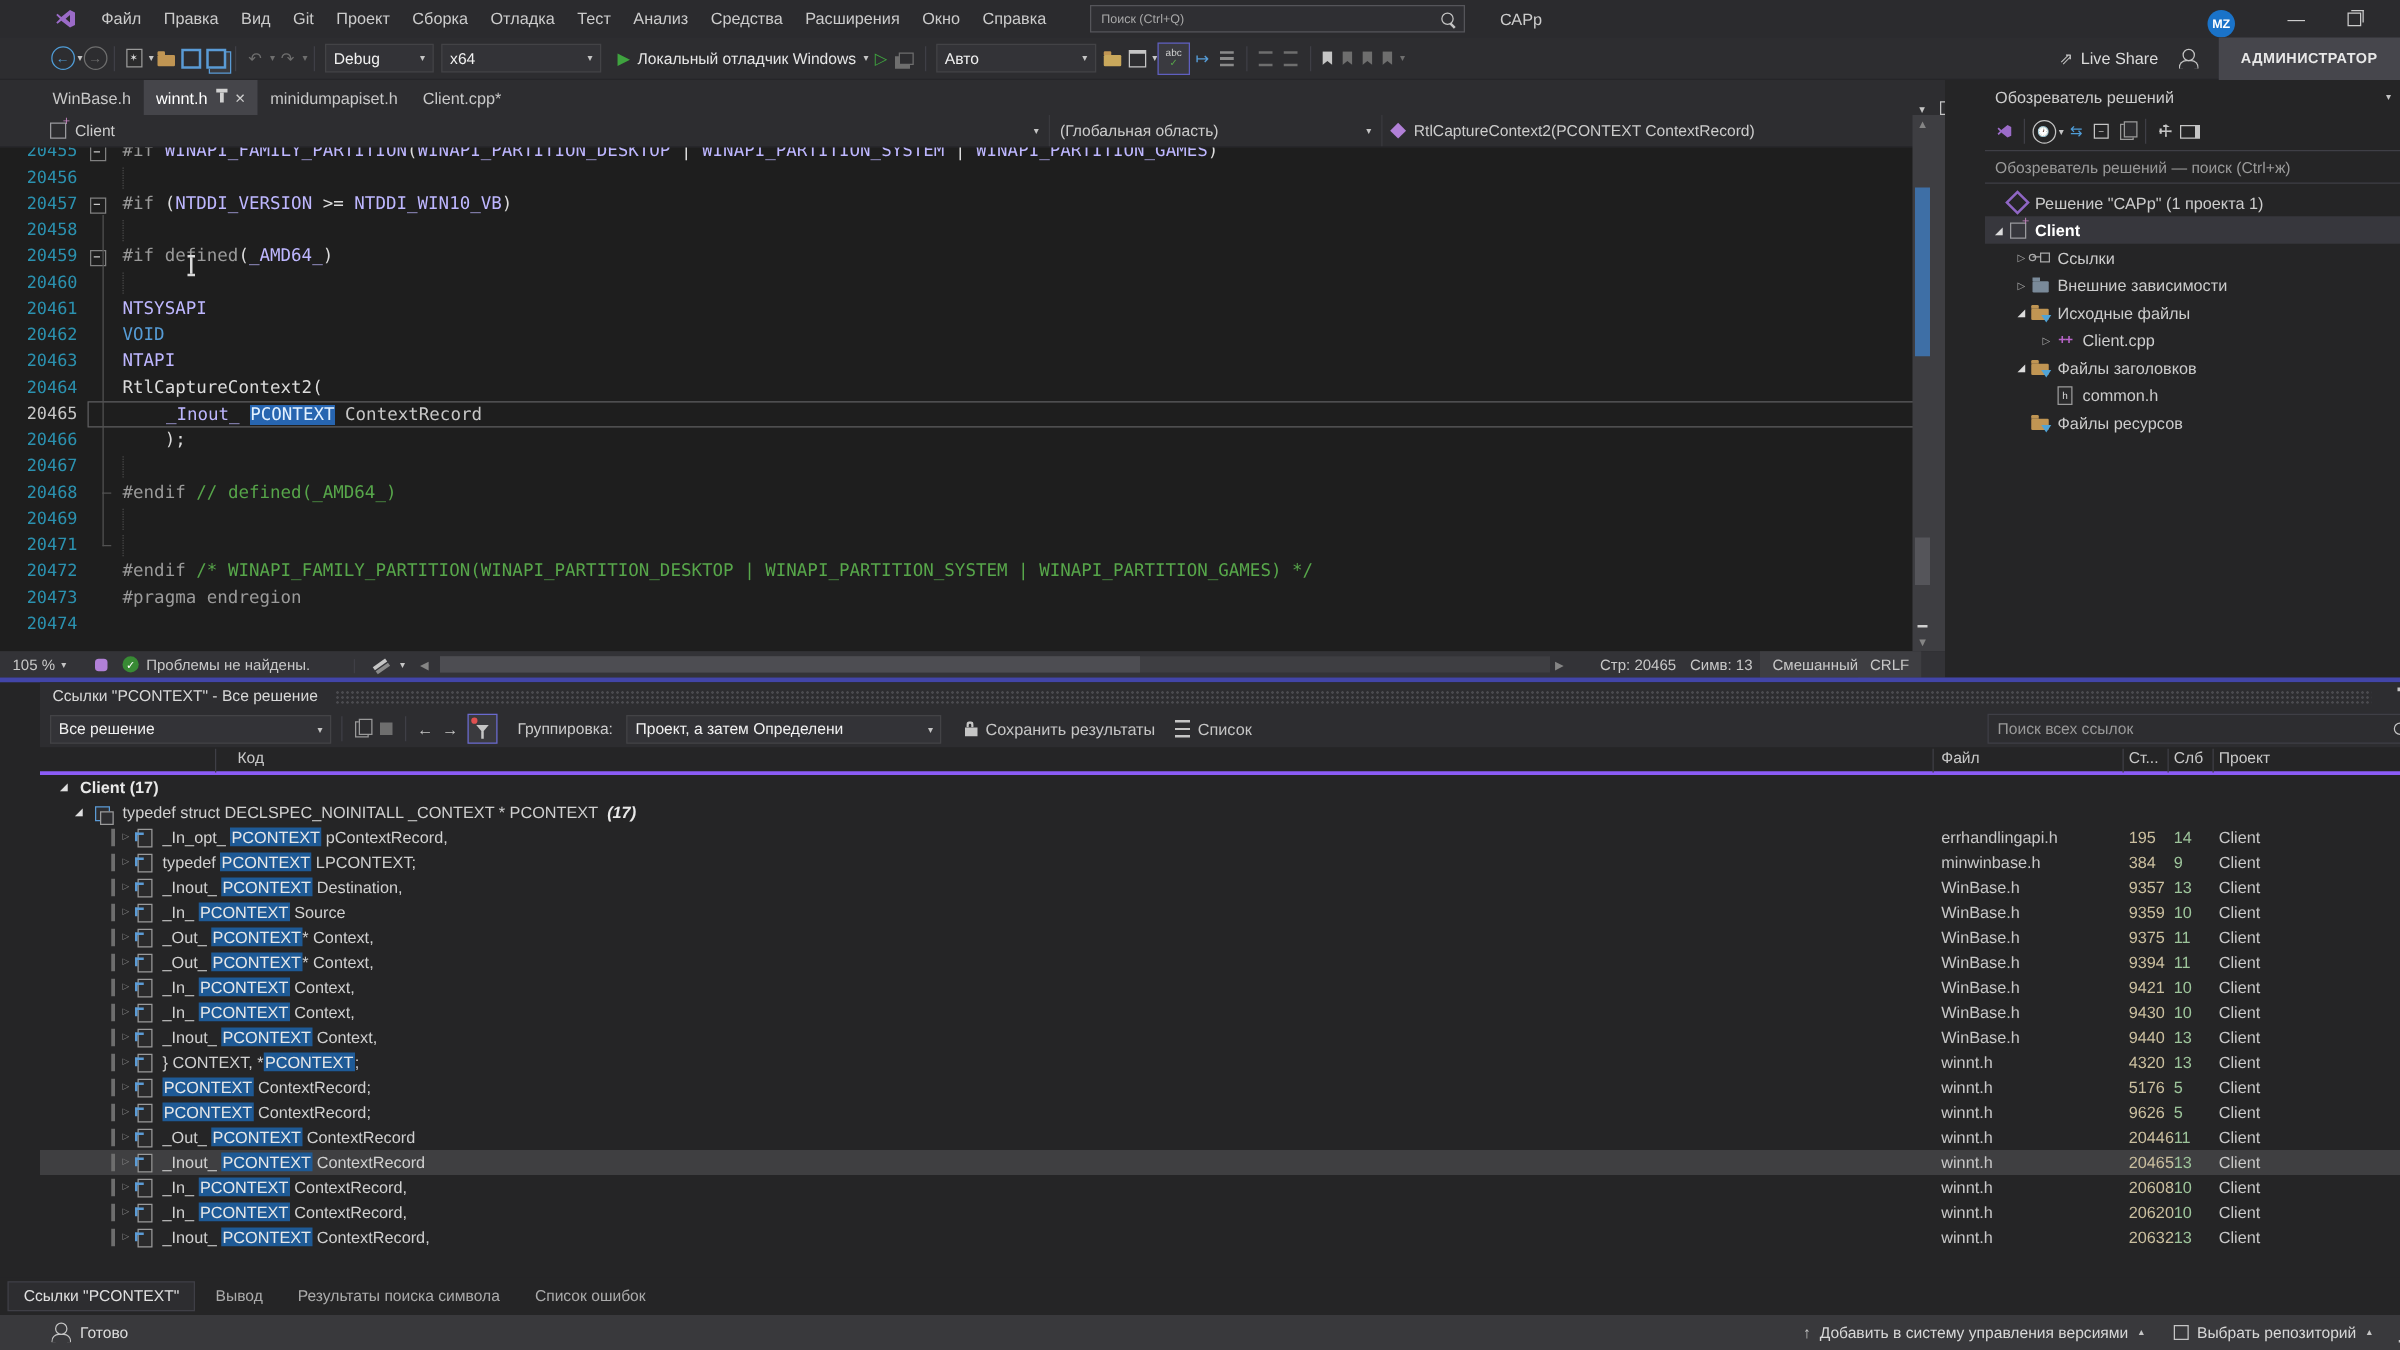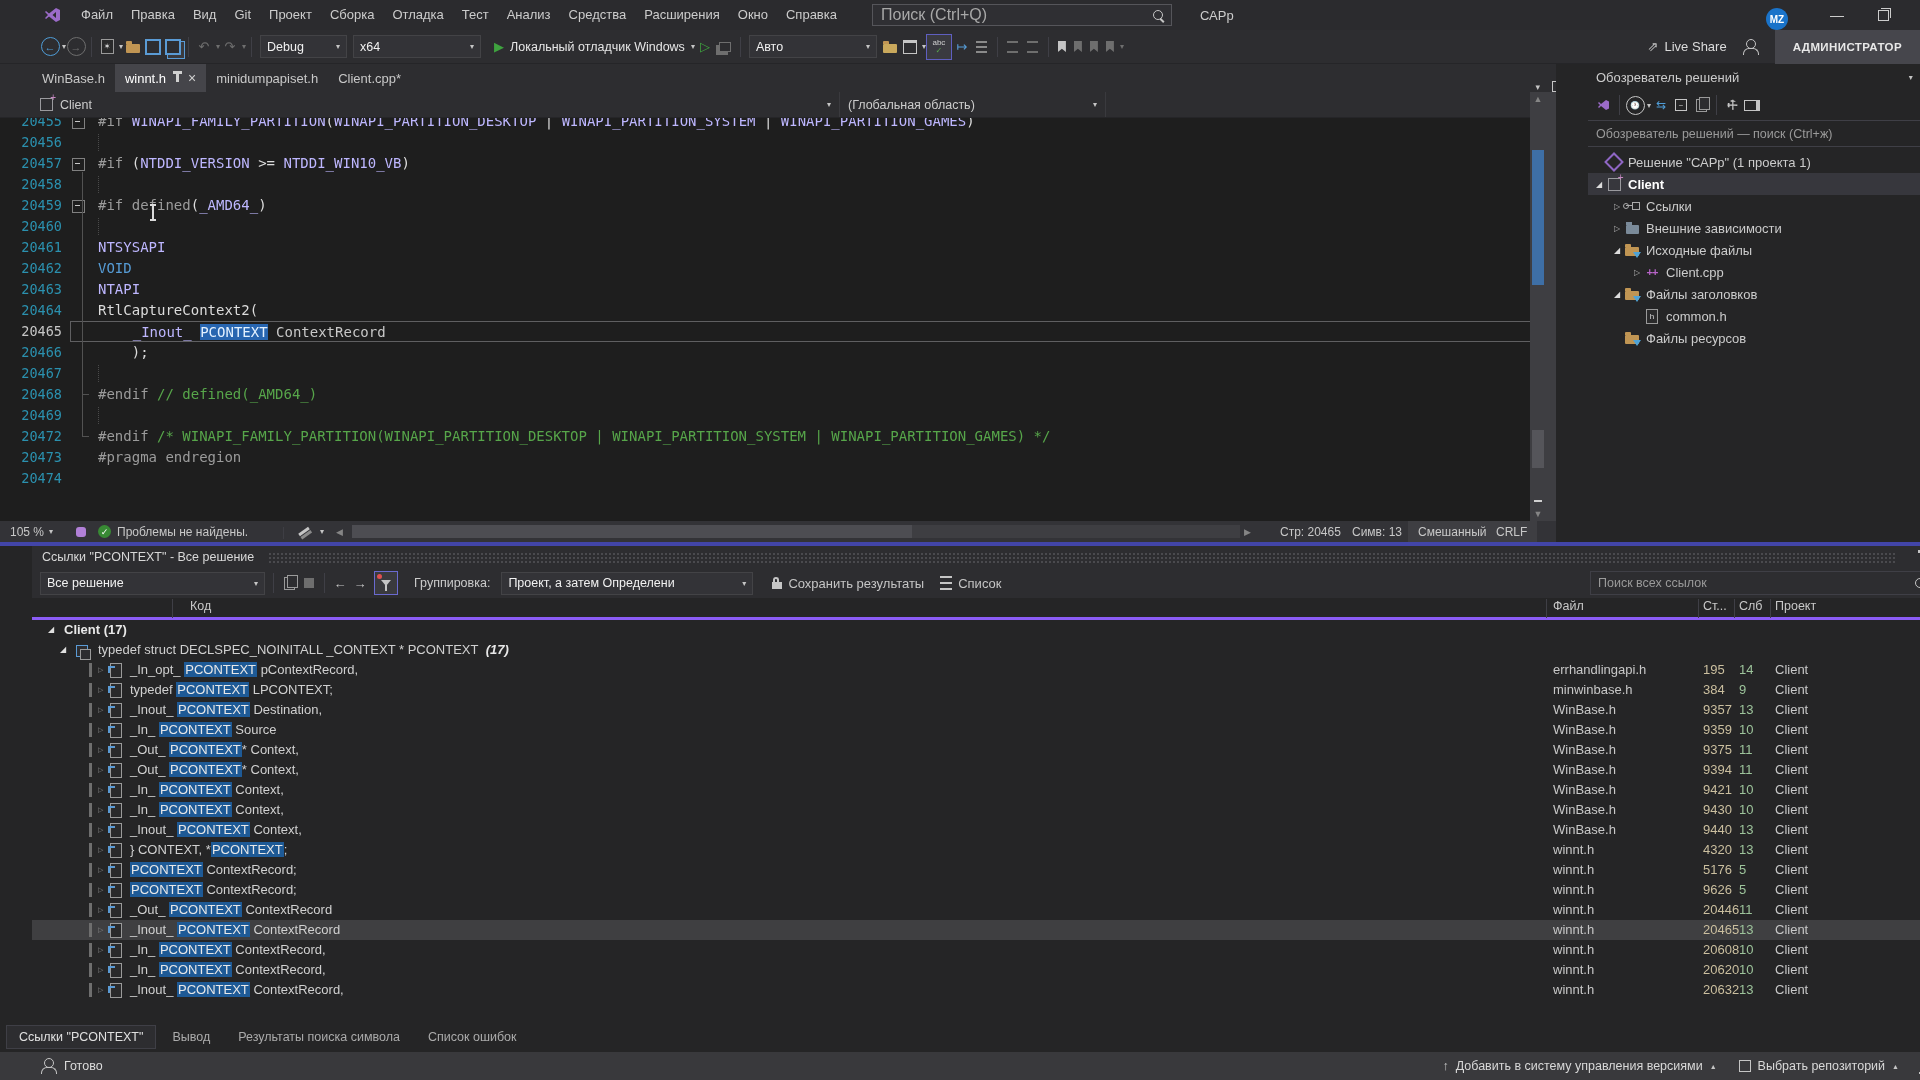--- a/index.html
+++ b/index.html
@@ -5,21 +5,21 @@
   html,body{margin:0;padding:0;width:1920px;height:1080px;background:#2D2D30;overflow:hidden;
     font-family:"Liberation Sans",sans-serif;-webkit-font-smoothing:antialiased;}
   .abs{position:absolute;padding-left:32px;}
   .app{position:relative;width:1920px;height:1080px;}
   
   #titlebar{left:0;top:0;width:1920px;height:30px;background:#2B2B2E;display:flex;align-items:center;}
   #vs-logo{width:26px;height:22px;margin-left:8px;display:flex;align-items:center;justify-content:center;}
   #menubar{display:flex;align-items:center;margin-left:6px;}
   .menu-item{color:#CCCCCC;font-size:13px;padding:0 9px;line-height:30px;cursor:default;}
   #qsearch{width:300px;height:22px;margin-left:26px;background:#2F2F33;border:1px solid #55555A;
-    display:flex;align-items:center;color:#A8A8A8;font-size:16px;padding:0 8px;box-sizing:border-box;justify-content:space-between;}
+    display:flex;align-items:center;color:#A8A8A8;font-size:10px;padding:0 8px;box-sizing:border-box;justify-content:space-between;}
   #app-title{color:#CCCCCC;font-size:13px;margin-left:28px;}
   #tb-right{margin-left:auto;display:flex;align-items:flex-end;height:30px;}
   #avatar{width:22px;height:22px;border-radius:50%;background:#1A73C9;color:#fff;font-size:10px;font-weight:bold;
     display:flex;align-items:center;justify-content:center;margin-right:26px;}
   .win-btn{width:46px;height:30px;display:flex;align-items:center;justify-content:center;color:#CCCCCC;font-size:14px;}
   .restore-glyph{width:9px;height:9px;border:1px solid #CCCCCC;position:relative;}
   .restore-glyph:before{content:"";position:absolute;left:2px;top:-3px;width:9px;height:9px;border:1px solid #CCCCCC;border-left:none;border-bottom:none;}
   
   #toolbar{left:0;top:30px;width:1920px;height:34px;background:#2D2D30;display:flex;align-items:center;border-bottom:1px solid #252528;box-sizing:border-box;}
   .tsep{width:1px;height:20px;background:#3F3F46;margin:0 5px;}
@@ -330,39 +330,45 @@
   <div id="navbar" class="abs">
     <div class="nav-sec" style="width:808px">
       <span class="proj-ic"></span>
       <span>Client</span>
       <span class="dd">▾</span>
     </div>
     <div class="nav-sec" style="width:266px">
       <span>(Глобальная область)</span>
       <span class="dd">▾</span>
     </div>
+    <div class="nav-sec" style="flex:1;border-right:none;">
+      <span class="method-ic"></span>
+      <span>RtlCaptureContext2(PCONTEXT ContextRecord)</span>
+      <span class="dd">▾</span>
+    </div>
   </div>
 
   <div id="code" class="abs">
     <div id="lines">
         <div class="code-line"><span class="ln">20455</span><span class="line-body"><span class="foldbox"></span><span class="s-pp">#if </span><span class="s-mc">WINAPI_FAMILY_PARTITION</span><span class="s-pl">(</span><span class="s-mc">WINAPI_PARTITION_DESKTOP</span><span class="s-pl"> | </span><span class="s-mc">WINAPI_PARTITION_SYSTEM</span><span class="s-pl"> | </span><span class="s-mc">WINAPI_PARTITION_GAMES</span><span class="s-pl">)</span></span></div>
         <div class="code-line"><span class="ln">20456</span><span class="line-body"><span class="iguide"></span></span></div>
         <div class="code-line"><span class="ln">20457</span><span class="line-body"><span class="foldbox"></span><span class="s-pp">#if </span><span class="s-pl">(</span><span class="s-mc">NTDDI_VERSION</span><span class="s-pl"> &gt;= </span><span class="s-mc">NTDDI_WIN10_VB</span><span class="s-pl">)</span></span></div>
         <div class="code-line"><span class="ln">20458</span><span class="line-body"><span class="iguide"></span></span></div>
         <div class="code-line"><span class="ln">20459</span><span class="line-body"><span class="foldbox"></span><span class="s-pp">#if defined</span><span class="s-pl">(</span><span class="s-mc">_AMD64_</span><span class="s-pl">)</span></span></div>
         <div class="code-line"><span class="ln">20460</span><span class="line-body"><span class="iguide"></span></span></div>
         <div class="code-line"><span class="ln">20461</span><span class="line-body"><span class="s-mc">NTSYSAPI</span></span></div>
         <div class="code-line"><span class="ln">20462</span><span class="line-body"><span class="s-kw">VOID</span></span></div>
         <div class="code-line"><span class="ln">20463</span><span class="line-body"><span class="s-mc">NTAPI</span></span></div>
         <div class="code-line"><span class="ln">20464</span><span class="line-body"><span class="s-pl">RtlCaptureContext2(</span></span></div>
         <div class="code-line cur"><span class="ln">20465</span><span class="line-body"><span class="s-pl">    </span><span class="s-mc">_Inout_</span><span class="s-pl"> </span><span class="s-sel">PCONTEXT</span><span class="s-pm"> ContextRecord</span></span></div>
         <div class="code-line"><span class="ln">20466</span><span class="line-body"><span class="s-pl">    );</span></span></div>
         <div class="code-line"><span class="ln">20467</span><span class="line-body"><span class="iguide"></span></span></div>
         <div class="code-line"><span class="ln">20468</span><span class="line-body"><span class="s-pp">#endif </span><span class="s-cm">// defined(_AMD64_)</span></span></div>
         <div class="code-line"><span class="ln">20469</span><span class="line-body"><span class="iguide"></span></span></div>
+        <div class="code-line"><span class="ln">20471</span><span class="line-body"><span class="iguide"></span></span></div>
         <div class="code-line"><span class="ln">20472</span><span class="line-body"><span class="s-pp">#endif </span><span class="s-cm">/* WINAPI_FAMILY_PARTITION(WINAPI_PARTITION_DESKTOP | WINAPI_PARTITION_SYSTEM | WINAPI_PARTITION_GAMES) */</span></span></div>
         <div class="code-line"><span class="ln">20473</span><span class="line-body"><span class="s-pp">#pragma endregion</span></span></div>
         <div class="code-line"><span class="ln">20474</span><span class="line-body"></span></div>
       </div>
     <div class="fold-guide" style="left:82px;top:54px;height:222px;"></div>
     <div class="fold-guide" style="left:82px;top:276px;height:42px;"></div>
     <div id="ibeam"></div>
   </div>
 
   <div id="vscroll" class="abs">

